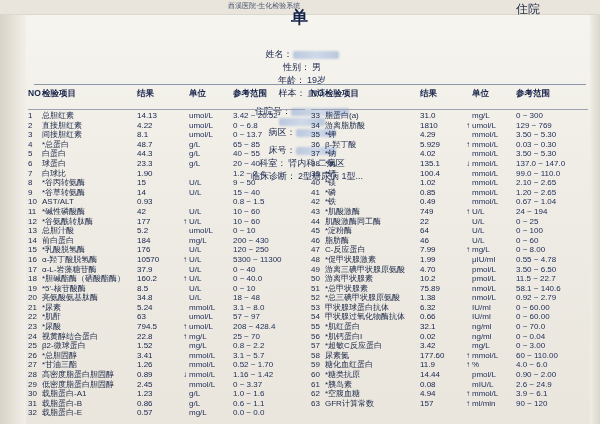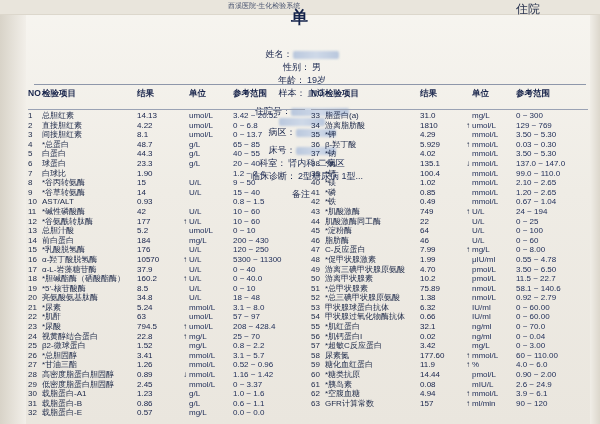--- a/index.html
+++ b/index.html
@@ -138,26 +138,20 @@
         </div>
         <div class="cell" style="margin-right: 18px;">
           <span class="lab">科室：</span>
           <span class="val">肾内科 二病区</span>
         </div>
         <div class="cell" style="margin-right: 8px;">
           <span class="lab">临床诊断：</span>
           <span class="val">2型糖尿病 1型...</span>
         </div>
       </div>
-      <div class="hrow">
-        <div class="cell" style="margin-right: 18px;">
-          <span class="lab">备注</span>
-          <span class="val"></span>
-        </div>
-      </div>
     </div>
 
   <div class="rule" style="top:84px;"></div>
 
   <div class="tablewrap">
     <div class="col" id="col-left">
         <div class="colhead">
           <div class="c-no">NO</div>
           <div class="c-name">检验项目</div>
           <div class="c-res">结果</div>
@@ -372,21 +366,21 @@
           <div class="c-flag"></div>
           <div class="c-unit">mmol/L</div>
           <div class="c-ref">3.1 ~ 5.7</div>
         </div>
         <div class="row">
           <div class="c-no">27</div>
           <div class="c-name">*甘油三酯</div>
           <div class="c-res">1.26</div>
           <div class="c-flag"></div>
           <div class="c-unit">mmol/L</div>
-          <div class="c-ref">0.52 ~ 0.96</div>
+          <div class="c-ref">0.52 ~ 1.70</div>
         </div>
         <div class="row">
           <div class="c-no">28</div>
           <div class="c-name">高密度脂蛋白胆固醇</div>
           <div class="c-res">0.89</div>
           <div class="c-flag">↓</div>
           <div class="c-unit">mmol/L</div>
           <div class="c-ref">1.16 ~ 1.42</div>
         </div>
         <div class="row">

